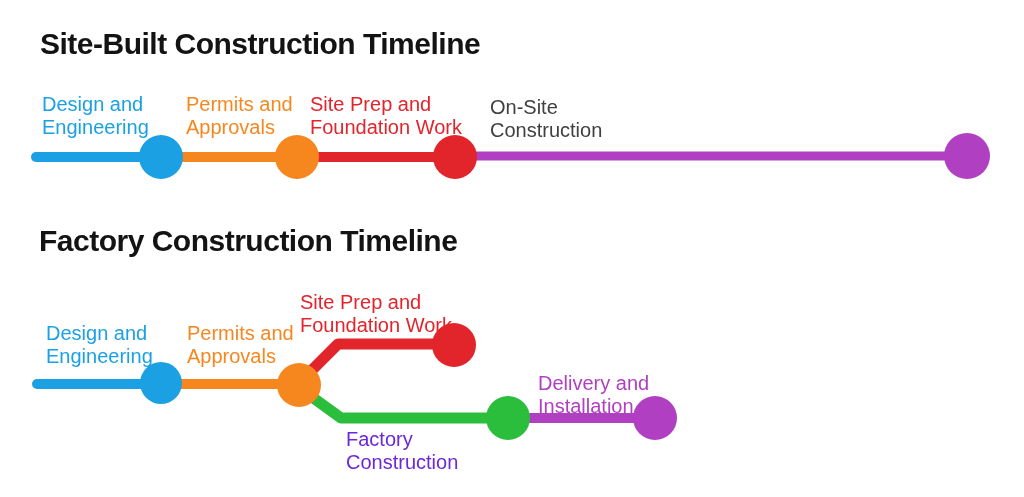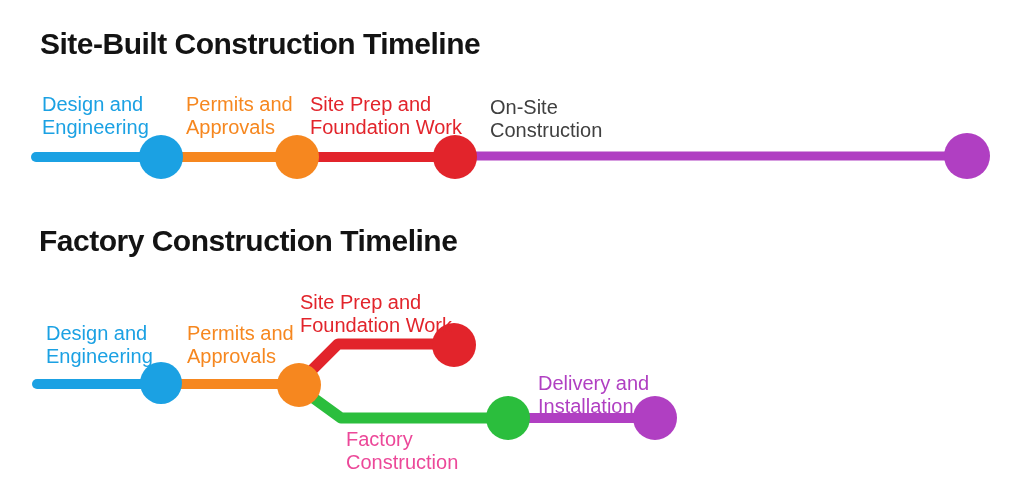--- a/index.html
+++ b/index.html
@@ -98,18 +98,18 @@
 Foundation Work</div>
   <div class="phase-label lbl-t1-onsite" style="color: #404040;">On-Site
 Construction</div>
 
   <div class="phase-label lbl-t2-design" style="color: rgb(27, 161, 227);">Design and
 Engineering</div>
   <div class="phase-label lbl-t2-permits" style="color: rgb(246, 135, 31);">Permits and
 Approvals</div>
   <div class="phase-label lbl-t2-siteprep" style="color: rgb(226, 36, 43);">Site Prep and
 Foundation Work</div>
-  <div class="phase-label lbl-t2-factory" style="color: #ec4899;">Factory
+  <div class="phase-label lbl-t2-factory" style="color: #6d28d9;">Factory
 Construction</div>
   <div class="phase-label lbl-t2-delivery" style="color: rgb(176, 63, 194);">Delivery and
 Installation</div>
 
 </div>
 
 </body></html>

